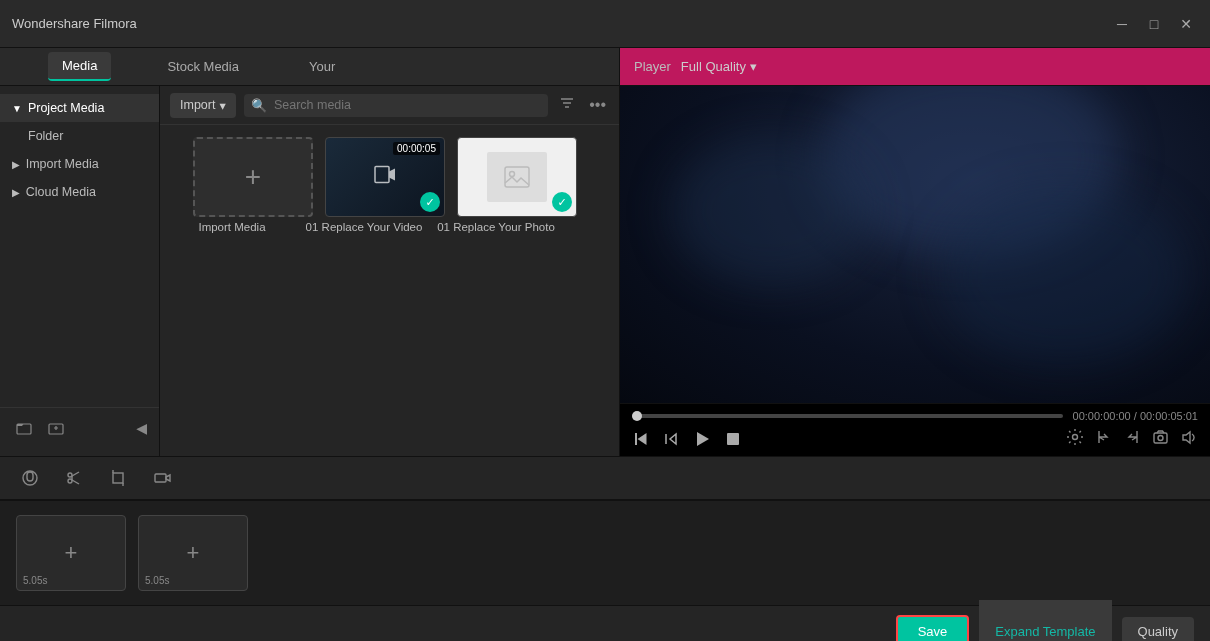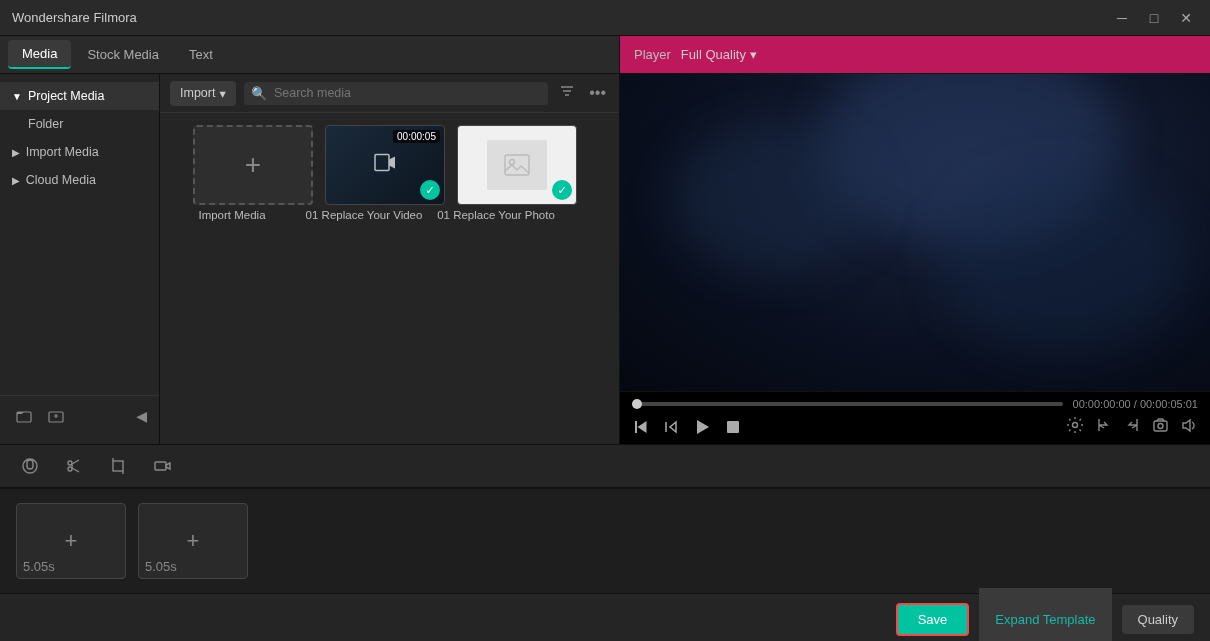--- a/index.html
+++ b/index.html
@@ -12,21 +12,21 @@
       overflow: hidden;
       user-select: none;
     }
 
     
     .titlebar {
       display: flex;
       align-items: center;
       justify-content: space-between;
       background: #2a2a2a;
-      height: 36px;
+      height: 48px;
       padding: 0 12px;
       border-bottom: 1px solid #111;
     }
     .titlebar-title {
       font-size: 13px;
       color: #ccc;
     }
     .titlebar-controls {
       display: flex;
       gap: 8px;
@@ -75,20 +75,21 @@
       padding: 0 8px;
       height: 38px;
     }
     .tab {
       padding: 6px 14px;
       font-size: 13px;
       cursor: pointer;
       color: #aaa;
       border-radius: 4px;
       margin-right: 2px;
+      margin-left: 40px;
     }
     .tab.active {
       background: #3a3a3a;
       color: #fff;
       border-bottom: 2px solid #00c4a0;
     }
 
     
     .panel-body {
       display: flex;
@@ -450,21 +451,21 @@
       position: relative;
     }
     .timeline-clip .plus-icon {
       font-size: 22px;
       color: #888;
     }
     .clip-duration {
       position: absolute;
       bottom: 4px;
       left: 6px;
-      font-size: 13px;
+      font-size: 10px;
       color: #888;
     }
 
     
     .bottom-bar {
       display: flex;
       align-items: center;
       justify-content: flex-end;
       padding: 8px 16px;
       background: #252525;
@@ -526,21 +527,21 @@
 </div>
 
 <div class="app-body">
   <div class="top-section">
 
     <div class="left-panel">
 
       <div class="tabs-bar">
         <div class="tab active">Media</div>
         <div class="tab">Stock Media</div>
-        <div class="tab">Text</div>
+        <div class="tab">Your</div>
       </div>
 
       <div class="panel-body">
 
         <div class="sidebar">
           <div class="sidebar-item active">
             <span style="font-size:10px;">▼</span>
             <span>Project Media</span>
           </div>
           <div class="sidebar-item" style="padding-left:28px;">

